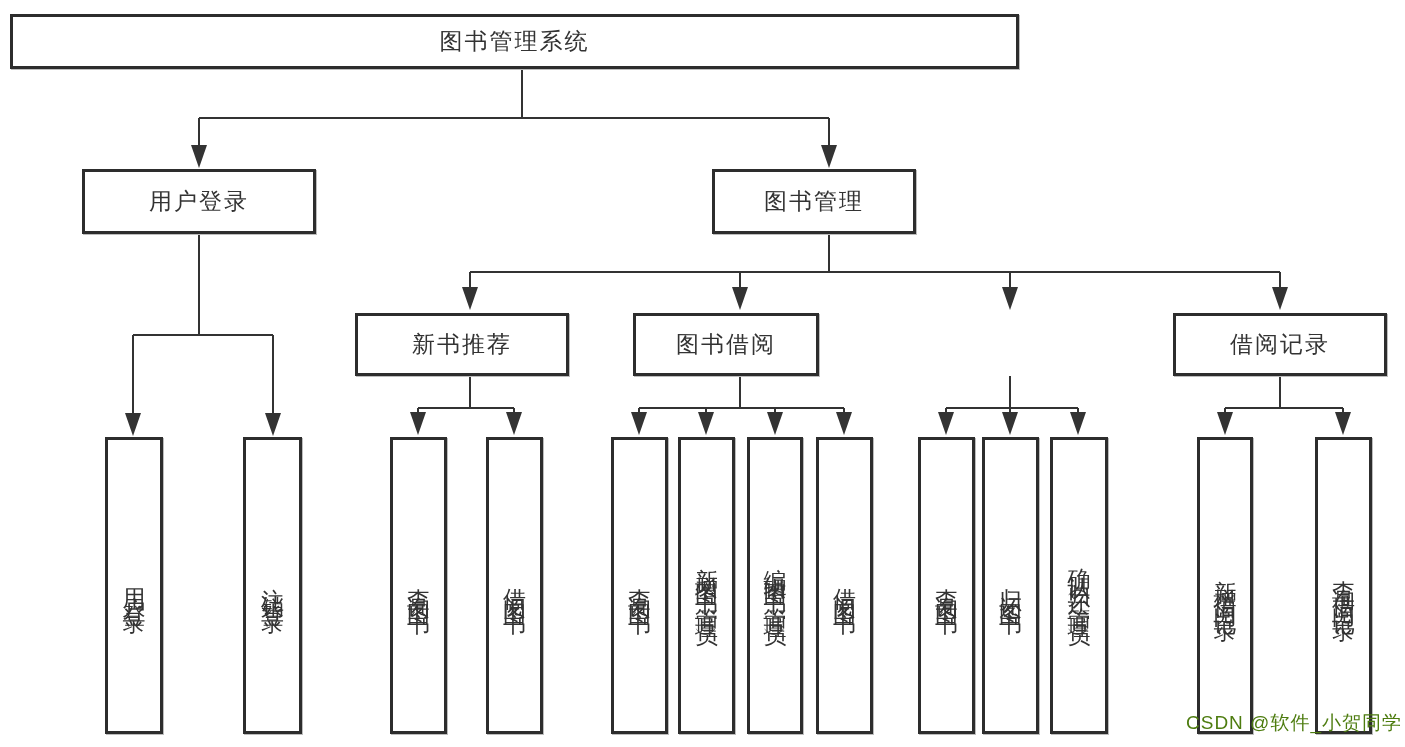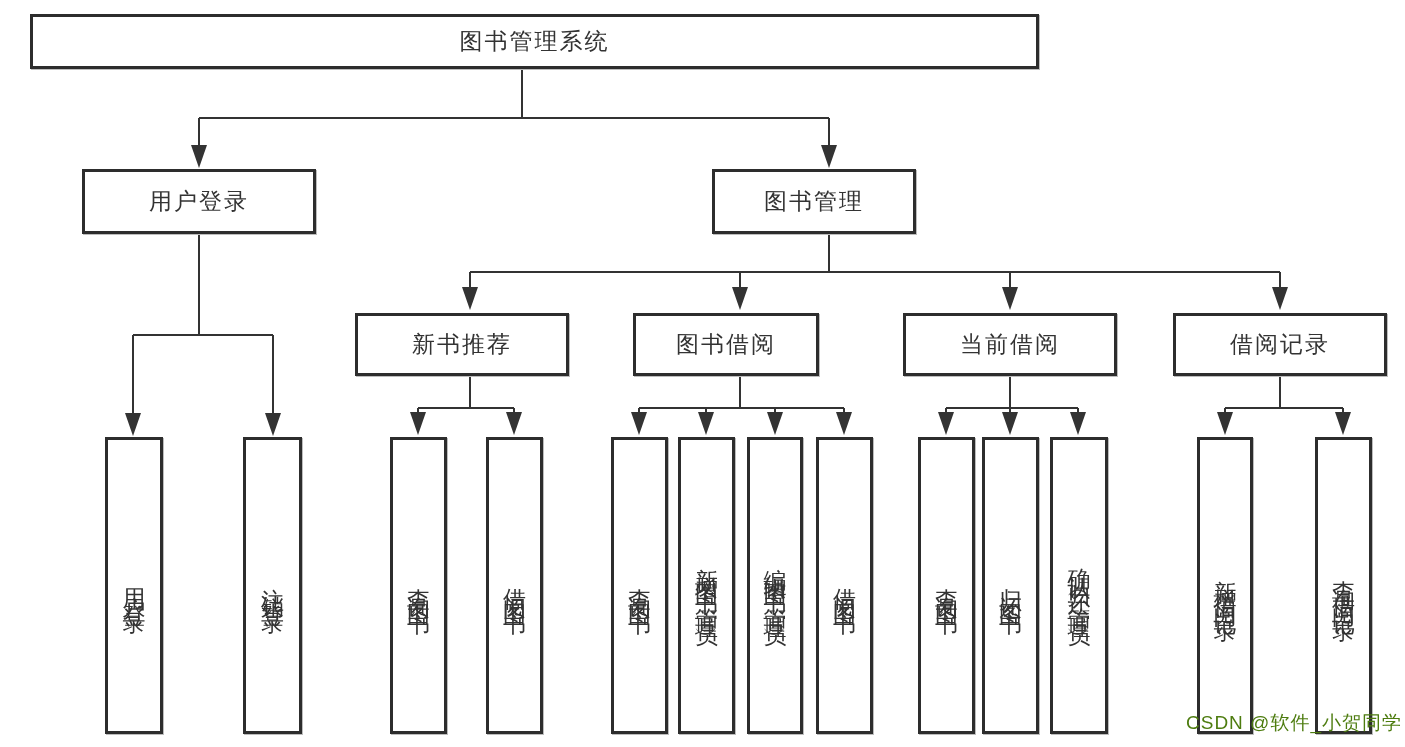--- a/index.html
+++ b/index.html
@@ -87,39 +87,36 @@
       <polygon points="775,435 767,412 783,412"></polygon>
       <polygon points="844,435 836,412 852,412"></polygon>
       <polygon points="946,435 938,412 954,412"></polygon>
       <polygon points="1010,435 1002,412 1018,412"></polygon>
       <polygon points="1078,435 1070,412 1086,412"></polygon>
       <polygon points="1225,435 1217,412 1233,412"></polygon>
       <polygon points="1343,435 1335,412 1351,412"></polygon>
     </g>
   </svg>
 
-  <div class="node" style="left:30px; top:14px; width:1009px; height:55px;">
+  <div class="node" style="left:10px; top:14px; width:1009px; height:55px;">
     <span class="hlabel">图书管理系统</span>
   </div>
 
   <div class="node" style="left:82px; top:169px; width:234px; height:65px;">
     <span class="hlabel">用户登录</span>
   </div>
   <div class="node" style="left:712px; top:169px; width:204px; height:65px;">
     <span class="hlabel">图书管理</span>
   </div>
 
   <div class="node" style="left:355px; top:313px; width:214px; height:63px;">
     <span class="hlabel">新书推荐</span>
   </div>
   <div class="node" style="left:633px; top:313px; width:186px; height:63px;">
     <span class="hlabel">图书借阅</span>
-  </div>
-  <div class="node" style="left:903px; top:313px; width:214px; height:63px;">
-    <span class="hlabel">当前借阅</span>
   </div>
   <div class="node" style="left:1173px; top:313px; width:214px; height:63px;">
     <span class="hlabel">借阅记录</span>
   </div>
 
   <div class="node leaf" style="left:105px; top:437px; width:58px; height:297px;">
     <span class="vlabel">用户登录</span>
   </div>
   <div class="node leaf" style="left:243px; top:437px; width:59px; height:297px;">
     <span class="vlabel">注销登录</span>

